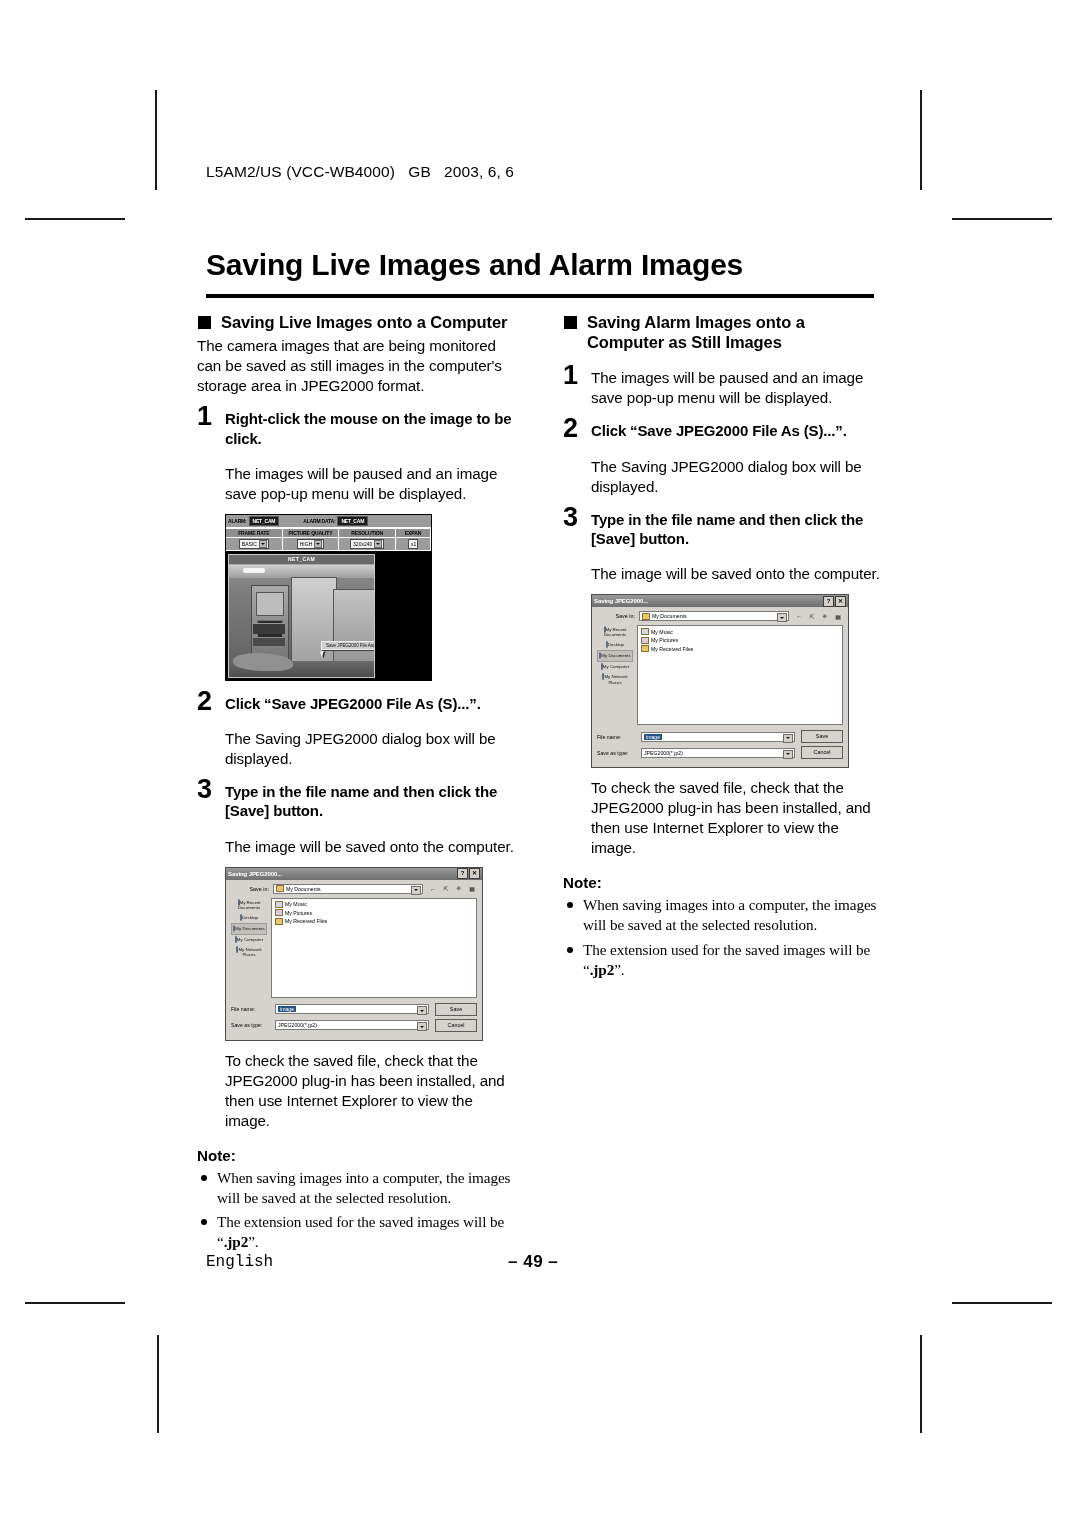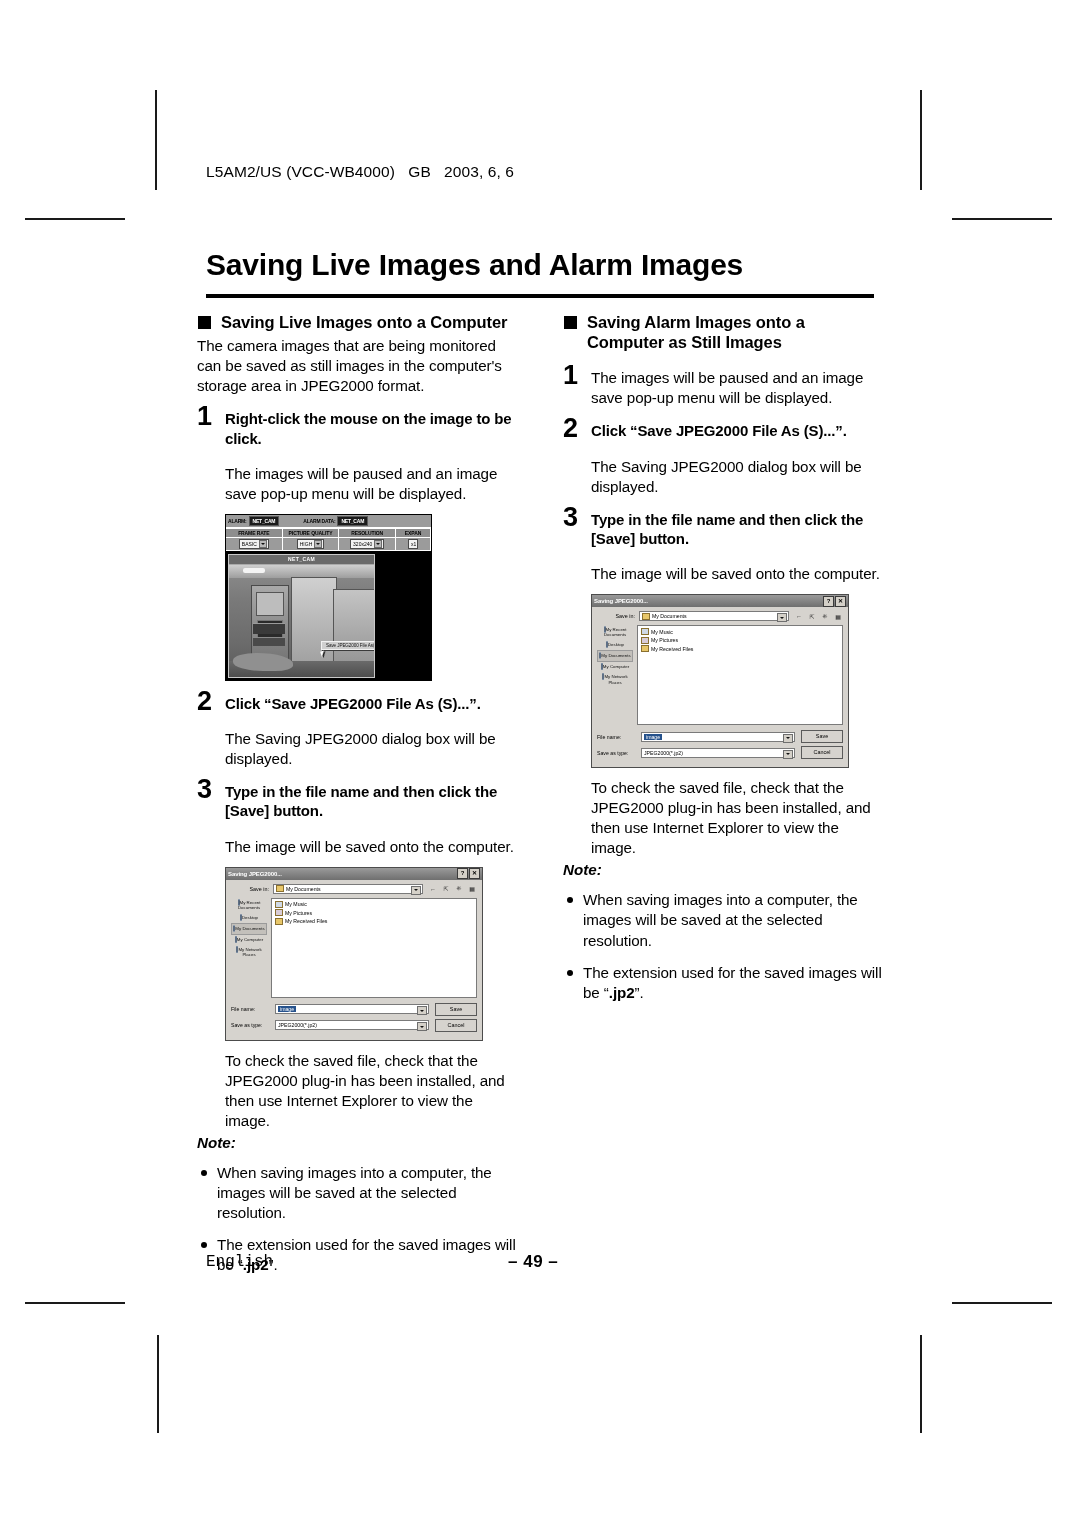--- a/index.html
+++ b/index.html
@@ -129,37 +129,37 @@
 
   .after-text {
     margin-top: 10px;
     padding-left: 28px;
     font-size: 15.2px;
     line-height: 1.32;
     letter-spacing: -0.1px;
   }
 
   .note-label {
-    margin-top: 3px;
+    margin-top: 16px;
     font-size: 15.2px;
     font-weight: bold;
-    font-style: italic;
   }
   ul.notes {
     margin: 2px 0 0 0;
     padding: 0;
     list-style: none;
   }
   ul.notes li {
     position: relative;
     padding-left: 20px;
-    margin-top: 12px;
+    margin-top: 4px;
     font-size: 15.2px;
     line-height: 1.32;
     letter-spacing: -0.1px;
+    font-family: Liberation Serif, serif;
   }
   ul.notes li .dot {
     position: absolute;
     left: 4px;
     top: 7px;
     width: 6px;
     height: 6px;
     border-radius: 50%;
     background: #000;
   }

